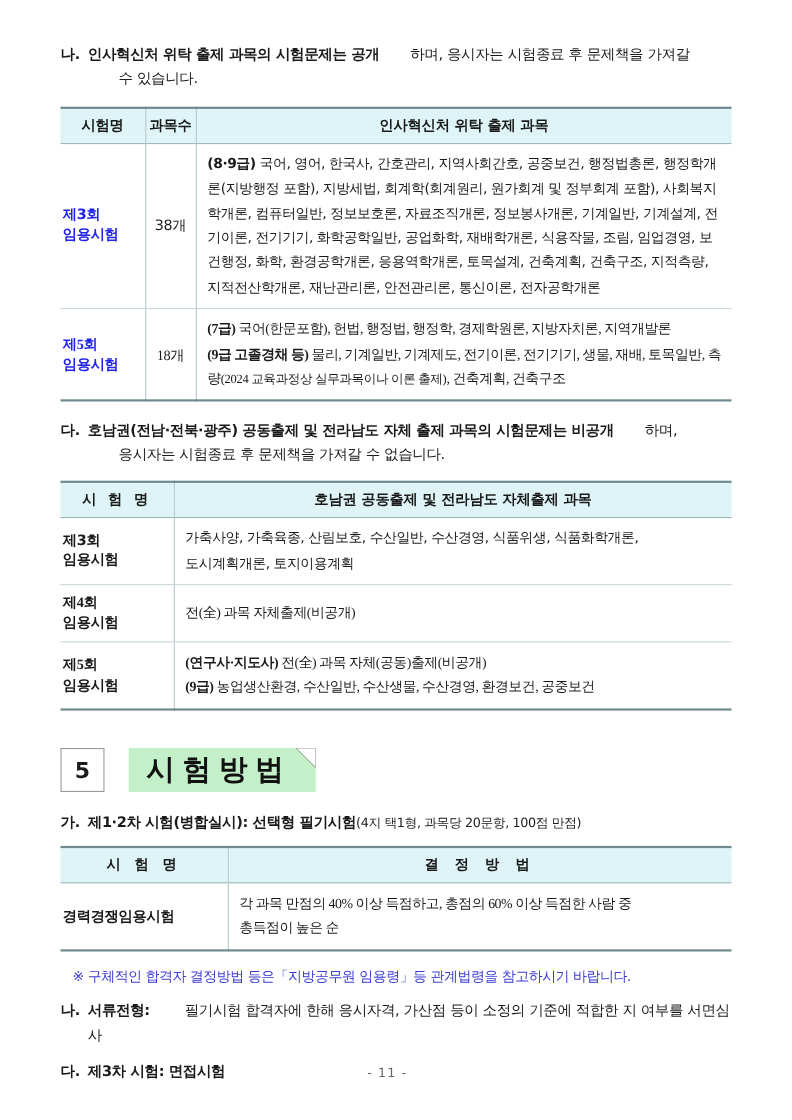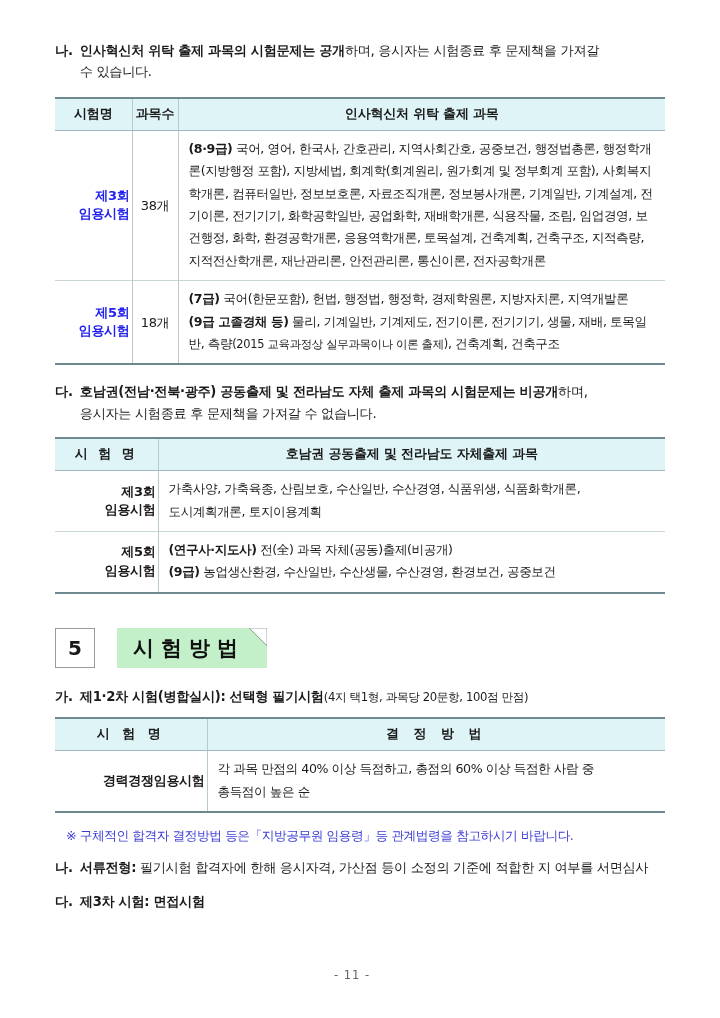--- a/index.html
+++ b/index.html
@@ -29,21 +29,21 @@
     margin: 0;
   }
   .para .marker {
     font-weight: bold;
     flex: 0 0 auto;
     margin-right: 7px;
     letter-spacing: -0.2px;
   }
   .para .body { flex: 1 1 auto; letter-spacing: -0.35px; }
   .para .body b { font-weight: bold; }
-  .para .body .lite { font-weight: normal; }
+  .para .body .lite { font-weight: normal; padding-left: 28px; }
 
   .blue-note {
     color: #3b3bd4;
     font-size: 12.7px;
     letter-spacing: -0.45px;
     line-height: 1.6;
     margin: 11px;
     white-space: nowrap;
   }
 
@@ -64,37 +64,37 @@
     letter-spacing: -0.2px;
   }
   td {
     padding: 7px 8px 8px 10px;
     vertical-align: middle;
     line-height: 1.78;
     letter-spacing: -0.42px;
     margin-top: 36px;
   }
   td.name {
-    text-align: right;
+    text-align: left;
     font-weight: bold;
     font-size: 13px;
     line-height: 1.42;
     letter-spacing: -0.3px;
     padding: 7px 2px;
   }
   td.name.blue { color: #2222ee; }
   td.count {
     text-align: center;
     font-size: 13px;
     letter-spacing: -0.3px;
     padding: 22px 2px;
     font-weight: normal;
   }
   .vdiv { border-left: 1.1px solid #b9c9cc; }
-  tr.rowsep > td { border-top: 1.1px solid #c9d6d8; }
+  tr.rowsep > td { border-top: 1.1px solid #c9d6d8; font-family: Liberation Serif, serif; }
   td b { font-weight: bold; }
   td .thin { font-size: 11.4px; letter-spacing: -0.3px; }
 
   
   .section-head {
     display: flex;
     align-items: center;
     height: 42px;
   }
   .sec-num {
@@ -106,21 +106,21 @@
     background: #fff;
     flex: 0 0 auto;
   }
   .sec-banner {
     position: relative;
     margin-left: 22px;
     height: 40px;
     padding: 0 22px 0 16px;
     display: flex; align-items: center;
     background: #c3f0c8;
-    font-size: 21px;
+    font-size: 26px;
     font-weight: bold;
     letter-spacing: 7px;
     color: #111;
     flex: 0 0 auto;
     text-align: center;
   }
   .sec-banner .fold {
     position: absolute;
     top: 0; right: 0;
     width: 0; height: 0;
@@ -176,21 +176,21 @@
 임용시험</span></td>
         <td class="count vdiv">38개</td>
         <td class="vdiv"><b>(8·9급)</b> <span>국어, 영어, 한국사, 간호관리, 지역사회간호, 공중보건, 행정법총론, 행정학개론(지방행정 포함), 지방세법, 회계학(회계원리, 원가회계 및 정부회계 포함), 사회복지학개론, 컴퓨터일반, 정보보호론, 자료조직개론, 정보봉사개론, 기계일반, 기계설계, 전기이론, 전기기기, 화학공학일반, 공업화학, 재배학개론, 식용작물, 조림, 임업경영, 보건행정, 화학, 환경공학개론, 응용역학개론, 토목설계, 건축계획, 건축구조, 지적측량, 지적전산학개론, 재난관리론, 안전관리론, 통신이론, 전자공학개론</span></td>
       </tr>
       <tr class="rowsep">
         <td class="name blue"><span style="white-space:pre-line">제5회
 임용시험</span></td>
         <td class="count vdiv">18개</td>
         <td class="vdiv">
           <div><b>(7급)</b> <span>국어(한문포함), 헌법, 행정법, 행정학, 경제학원론, 지방자치론, 지역개발론</span></div>
-          <div><b>(9급 고졸경채 등)</b> <span>물리, 기계일반, 기계제도, 전기이론, 전기기기, 생물, 재배, 토목일반, 측량</span><span class="thin">(2015 교육과정상 실무과목이나 이론 출제)</span><span>, 건축계획, 건축구조</span></div>
+          <div><b>(9급 고졸경채 등)</b> <span>물리, 기계일반, 기계제도, 전기이론, 전기기기, 생물, 재배, 토목일반, 측량</span><span class="thin">(2024 교육과정상 실무과목이나 이론 출제)</span><span>, 건축계획, 건축구조</span></div>
         </td>
       </tr>
     </tbody>
   </table>
 
   <div class="para" style="margin-top:16px;">
     <span class="marker">다.</span>
     <span class="body">
       <b>호남권(전남·전북·광주) 공동출제 및 전라남도 자체 출제 과목의 시험문제는 비공개</b><span class="lite">하며,</span><br>
       <span class="lite">응시자는 시험종료 후 문제책을 가져갈 수 없습니다.</span>
@@ -208,20 +208,27 @@
         <th class="vdiv">호남권 공동출제 및 전라남도 자체출제 과목</th>
       </tr>
     </thead>
     <tbody>
       <tr>
         <td class="name"><span style="white-space:pre-line">제3회
 임용시험</span></td>
         <td class="vdiv">
           <div>가축사양, 가축육종, 산림보호, 수산일반, 수산경영, 식품위생, 식품화학개론,</div>
           <div>도시계획개론, 토지이용계획</div>
+        </td>
+      </tr>
+      <tr class="rowsep">
+        <td class="name"><span style="white-space:pre-line">제4회
+임용시험</span></td>
+        <td class="vdiv">
+          <div>전(全) 과목 자체출제(비공개)</div>
         </td>
       </tr>
       <tr class="rowsep">
         <td class="name"><span style="white-space:pre-line">제5회
 임용시험</span></td>
         <td class="vdiv">
           <div><b>(연구사·지도사)</b> <span>전(全) 과목 자체(공동)출제(비공개)</span></div>
           <div><b>(9급)</b> <span>농업생산환경, 수산일반, 수산생물, 수산경영, 환경보건, 공중보건</span></div>
         </td>
       </tr>

